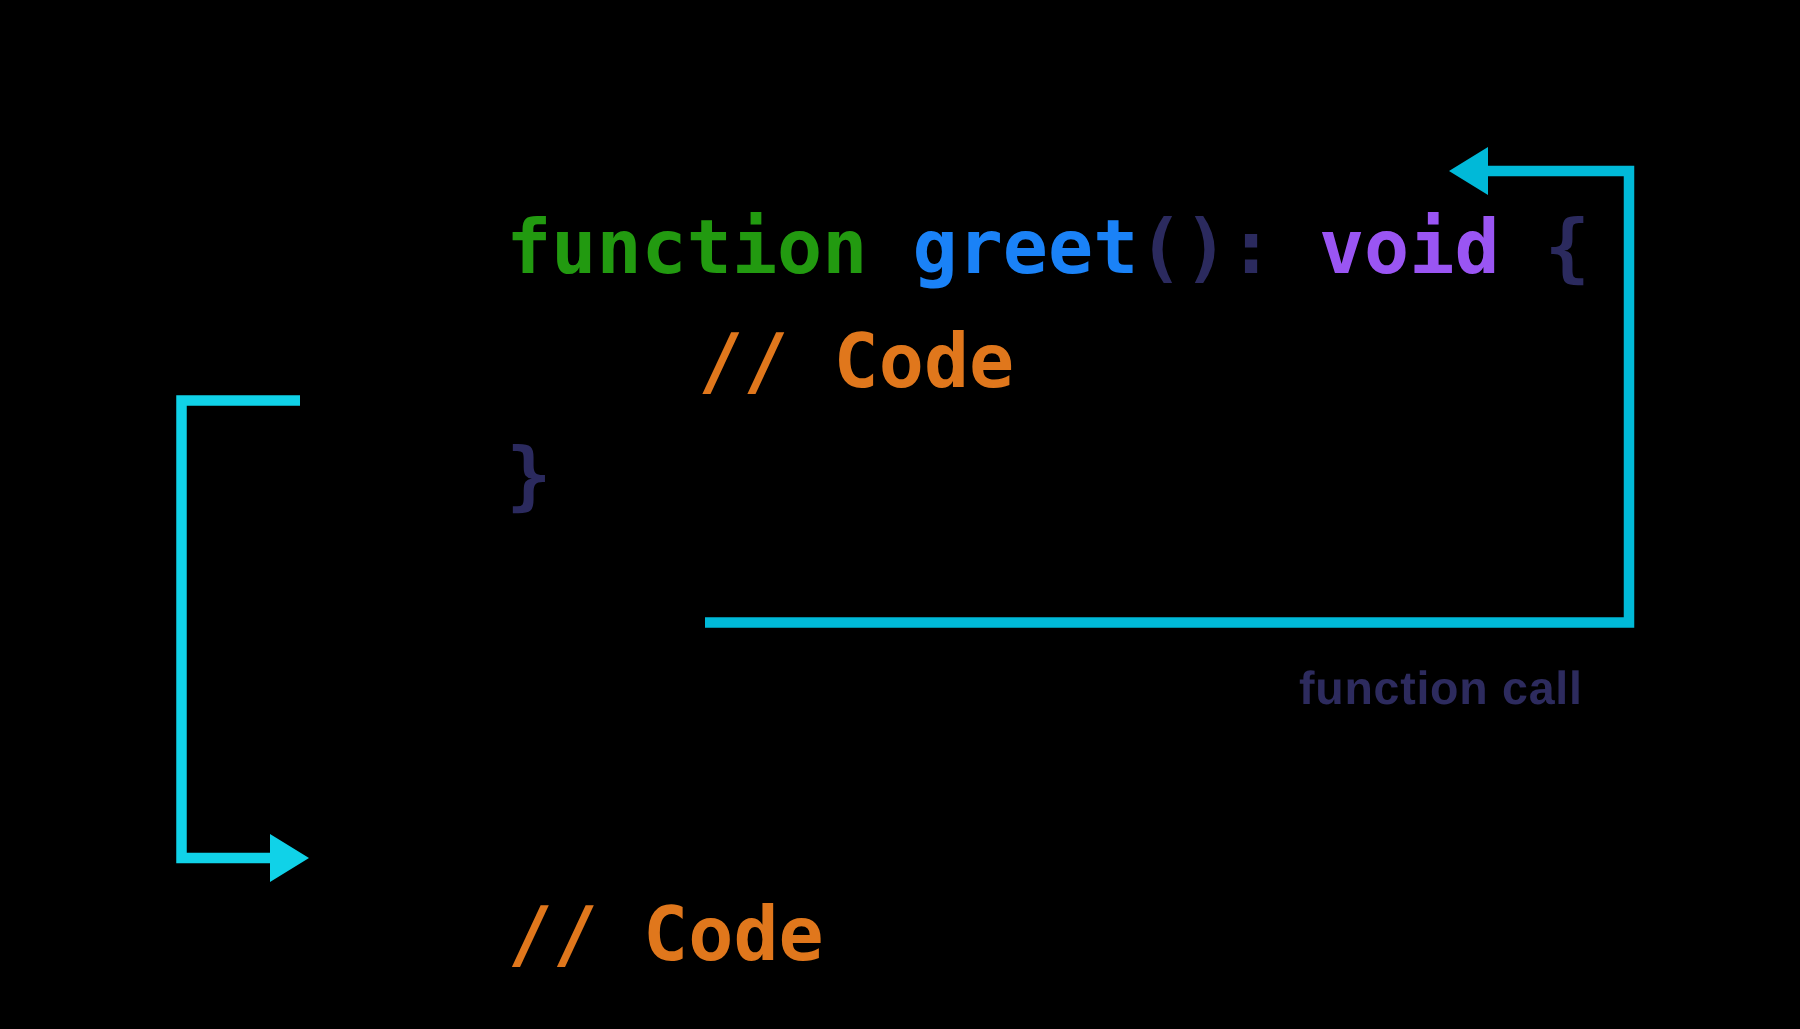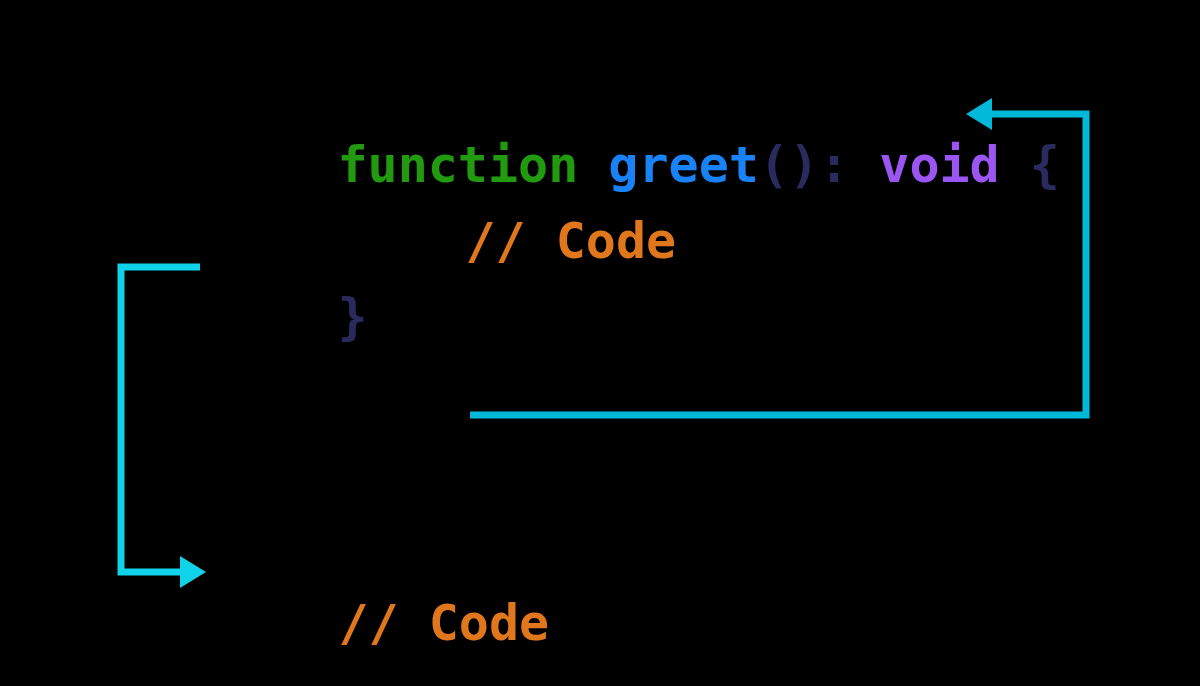--- a/index.html
+++ b/index.html
@@ -75,20 +75,21 @@
 
   <div class="code-line" id="line-close">
     <span class="tok-punct">}</span>
   </div>
 
 
   <div class="code-line" id="line-after">
     <span class="tok-comment">// Code</span>
   </div>
 
+  <div class="annotation-label">function call</div>
 
   <svg class="arrow-layer" viewBox="0 0 1200 686">
 
     <g>
       <polyline class="arrow-call-stroke" points="470,415 1086,415 1086,114 990,114" fill="none" stroke-width="7" stroke-linejoin="miter"></polyline>
       <polygon class="arrow-call-fill" points="966,114 992,98 992,130"></polygon>
     </g>
 
     <g>
       <polyline class="arrow-return-stroke" points="200,267 121,267 121,572 182,572" fill="none" stroke-width="7" stroke-linejoin="miter"></polyline>

